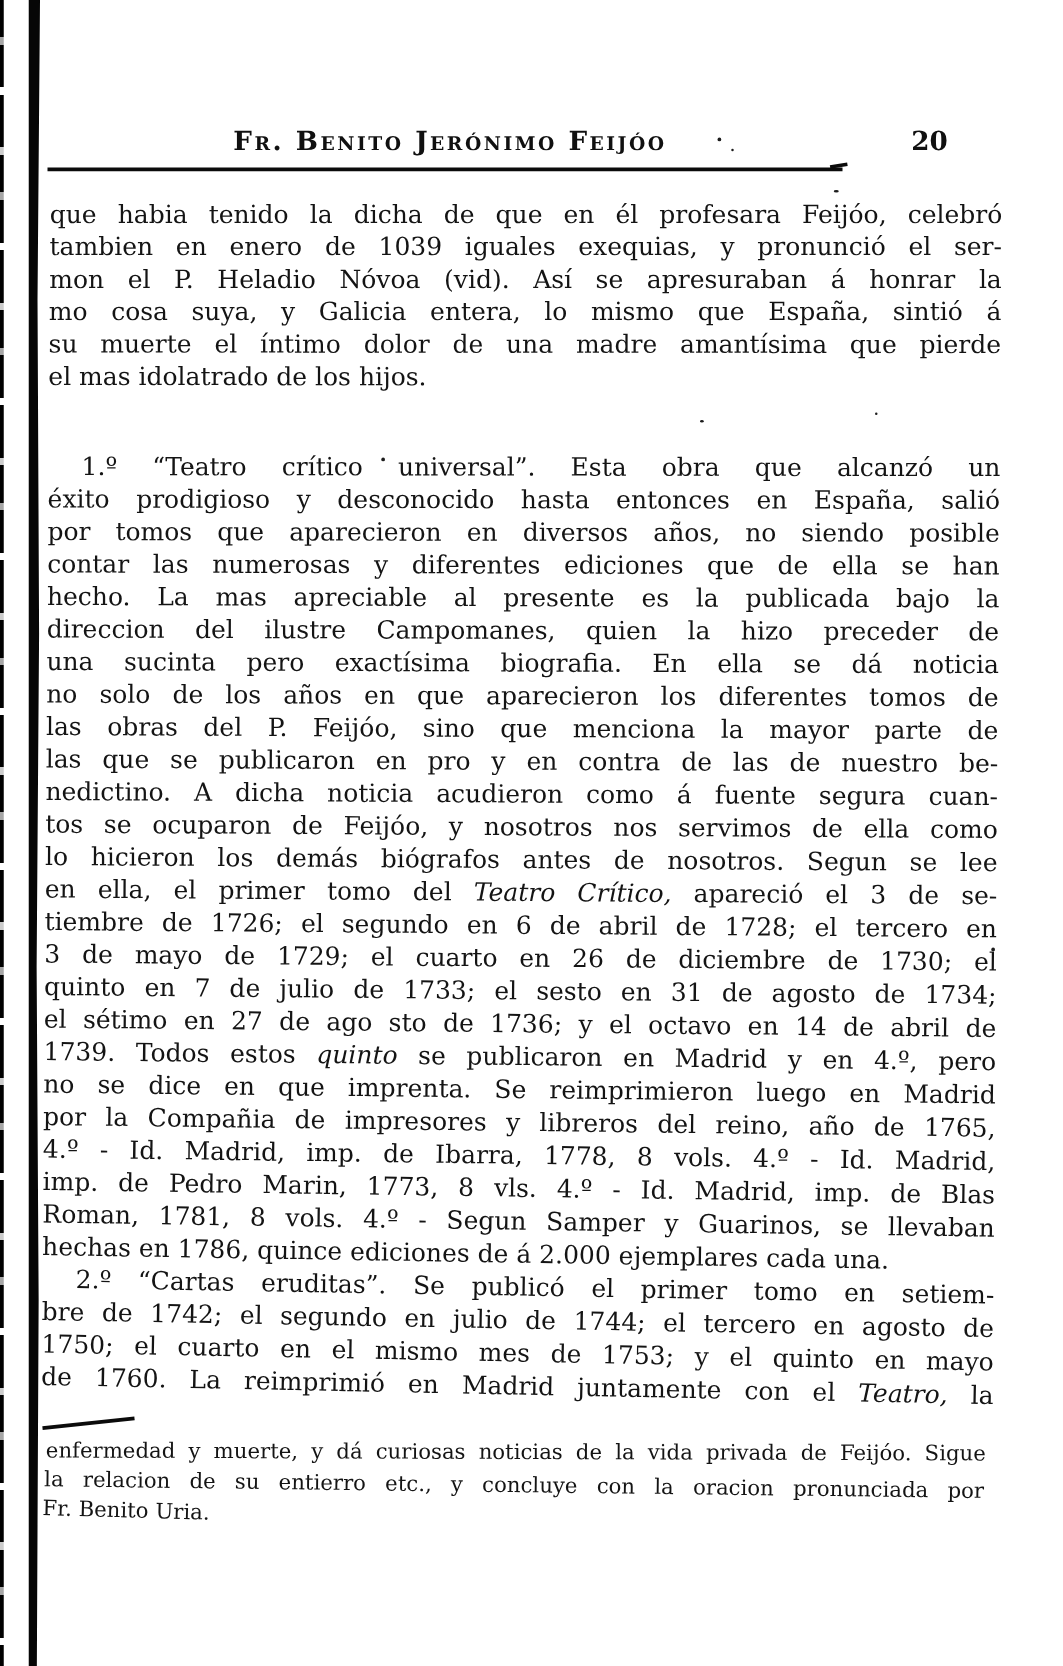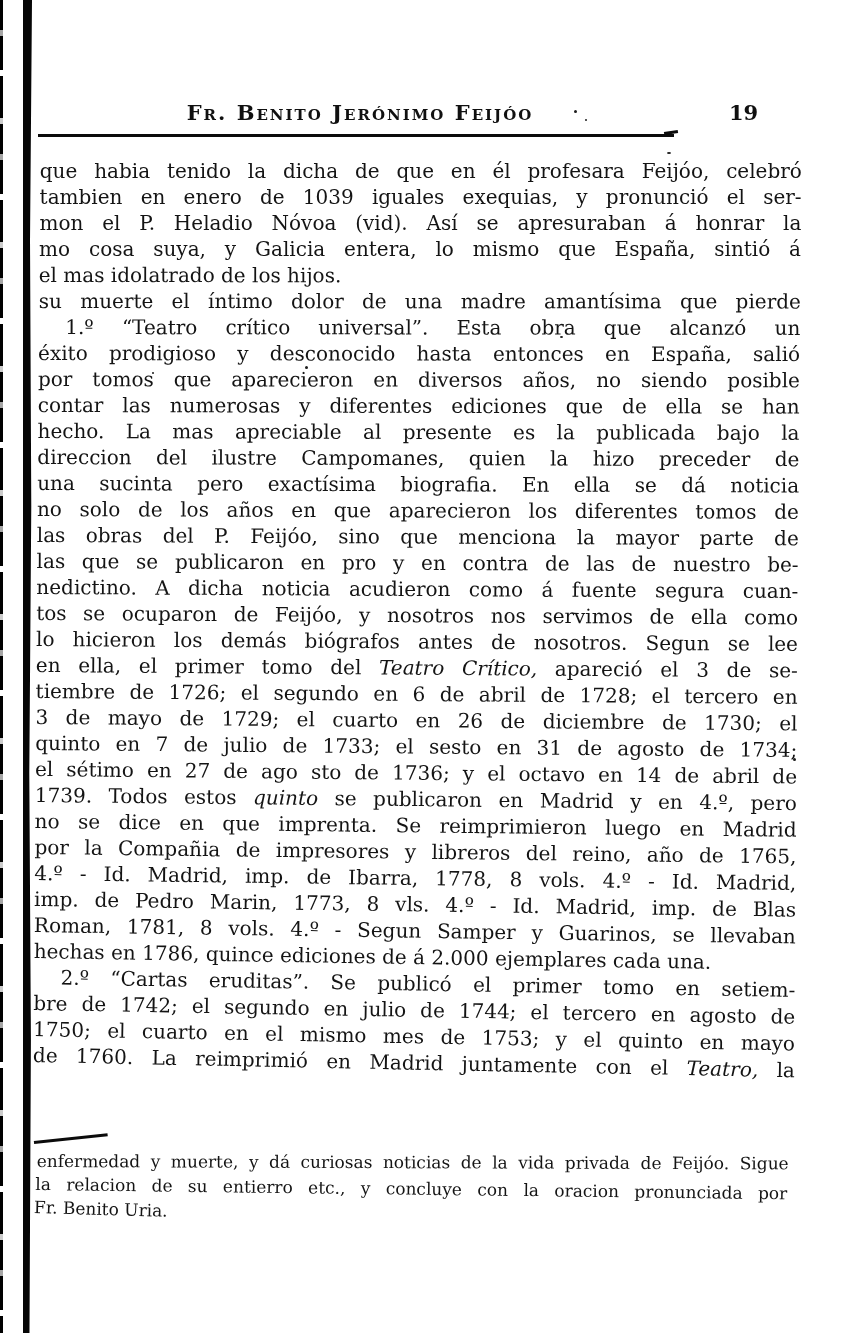--- a/index.html
+++ b/index.html
@@ -57,31 +57,31 @@
 </head>
 <body>
 
 <div class="page">
 
   <div class="edge-line"></div>
   <div class="gutter-bar2"></div>
   <div class="gutter-bar"></div>
 
   <div class="running-head">Fr. Benito Jerónimo Feijóo</div>
-  <div class="page-number">19</div>
+  <div class="page-number">20</div>
   <div class="head-rule"></div>
 
   <div class="body-text">
       <div class="tline" style="transform: translateX(-0.19px) rotate(0.001deg);"><span>que habia tenido la dicha de que en él profesara Feijóo, celebró</span></div>
       <div class="tline" style="transform: translateX(-0.38px) rotate(0.003deg);"><span>tambien en enero de 1039 iguales exequias, y pronunció el ser-</span></div>
       <div class="tline" style="transform: translateX(-0.57px) rotate(0.008deg);"><span>mon el P. Heladio Nóvoa (vid). Así se apresuraban á honrar la</span></div>
       <div class="tline" style="transform: translateX(-0.95px) rotate(0.021deg);"><span>mo cosa suya, y Galicia entera, lo mismo que España, sintió á</span></div>
+      <div class="tline" style="transform: translateX(-1.14px) rotate(0.03deg);"><span>su muerte el íntimo dolor de una madre amantísima que pierde</span></div>
       <div class="tline end" style="transform: translateX(-1.32px) rotate(0.041deg);"><span>el mas idolatrado de los hijos.</span></div>
-      <div class="tline" style="transform: translateX(-1.14px) rotate(0.03deg);"><span>su muerte el íntimo dolor de una madre amantísima que pierde</span></div>
-      <div class="tline ind" style="transform: translateX(-1.7px) rotate(0.068deg);"><span>1.º  “Teatro crítico universal”. Esta obra que alcanzó un</span></div>
+      <div class="tline ind" style="transform: translateX(-1.7px) rotate(0.068deg); margin-top: 46px;"><span>1.º  “Teatro crítico universal”. Esta obra que alcanzó un</span></div>
       <div class="tline" style="transform: translateX(-1.89px) rotate(0.084deg);"><span>éxito prodigioso y desconocido hasta entonces en España, salió</span></div>
       <div class="tline" style="transform: translateX(-2.08px) rotate(0.102deg);"><span>por tomos que aparecieron en diversos años, no siendo posible</span></div>
       <div class="tline" style="transform: translateX(-2.27px) rotate(0.121deg);"><span>contar las numerosas y diferentes ediciones que de ella se han</span></div>
       <div class="tline" style="transform: translateX(-2.46px) rotate(0.142deg);"><span>hecho. La mas apreciable al presente es la publicada bajo la</span></div>
       <div class="tline" style="transform: translateX(-2.65px) rotate(0.165deg);"><span>direccion del ilustre Campomanes, quien la hizo preceder de</span></div>
       <div class="tline" style="transform: translateX(-2.84px) rotate(0.189deg);"><span>una sucinta pero exactísima biografia. En ella se dá noticia</span></div>
       <div class="tline" style="transform: translateX(-3.03px) rotate(0.215deg);"><span>no solo de los años en que aparecieron los diferentes tomos de</span></div>
       <div class="tline" style="transform: translateX(-3.22px) rotate(0.243deg);"><span>las obras del P. Feijóo, sino que menciona la mayor parte de</span></div>
       <div class="tline" style="transform: translateX(-3.41px) rotate(0.272deg);"><span>las que se publicaron en pro y en contra de las de nuestro be-</span></div>
       <div class="tline" style="transform: translateX(-3.59px) rotate(0.303deg);"><span>nedictino. A dicha noticia acudieron como á fuente segura cuan-</span></div>

